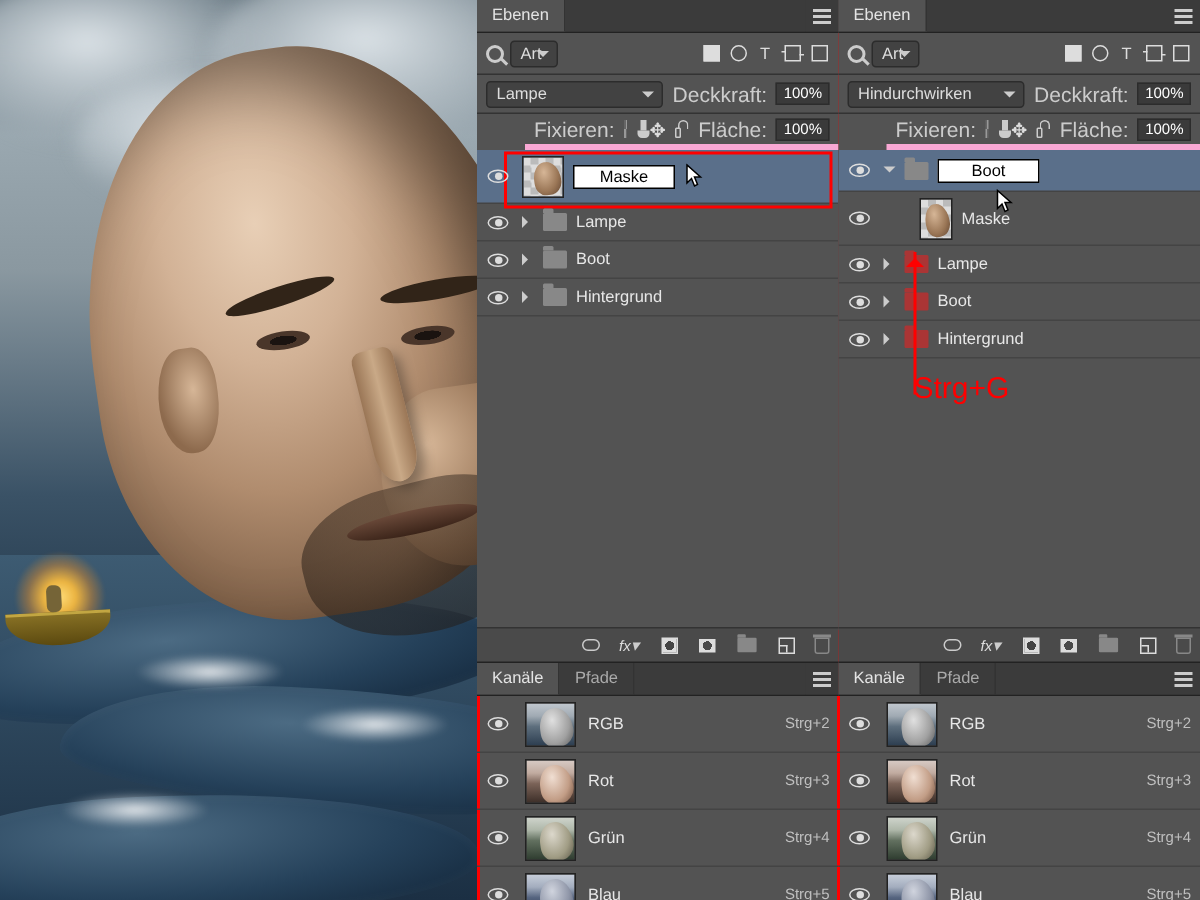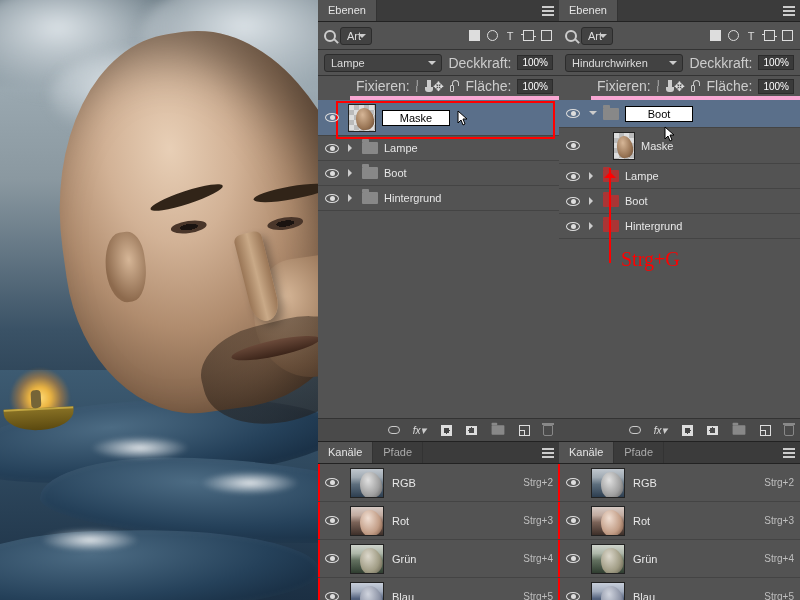--- a/index.html
+++ b/index.html
@@ -387,21 +387,21 @@
     <div class="layer-row">
       <span class="eye-col">
           <span class="eye-ico"></span>
         </span>
       <span class="tw"></span>
       <span class="folder red"></span>
       <span class="layer-name">Hintergrund</span>
     </div>
 
     <div class="arrow-up" style="left:50px; top:68px; height:95px;"></div>
-    <div class="annotation" style="left:62px; top:148px;font-family:Liberation Serif, serif;">Strg+G</div>
+    <div class="annotation" style="left:50px; top:148px;">Strg+G</div>
   </div>
 
   <div class="bottom-bar">
     <span class="link"></span>
     <span class="fx">fx<small>▾</small></span>
     <span class="mini">
         <span class="sq fill" style="background:radial-gradient(circle,#444 3px,#ddd 3px)"></span>
       </span>
     <span class="hc"></span>
     <span class="folder" style="transform:scale(.8)"></span>

